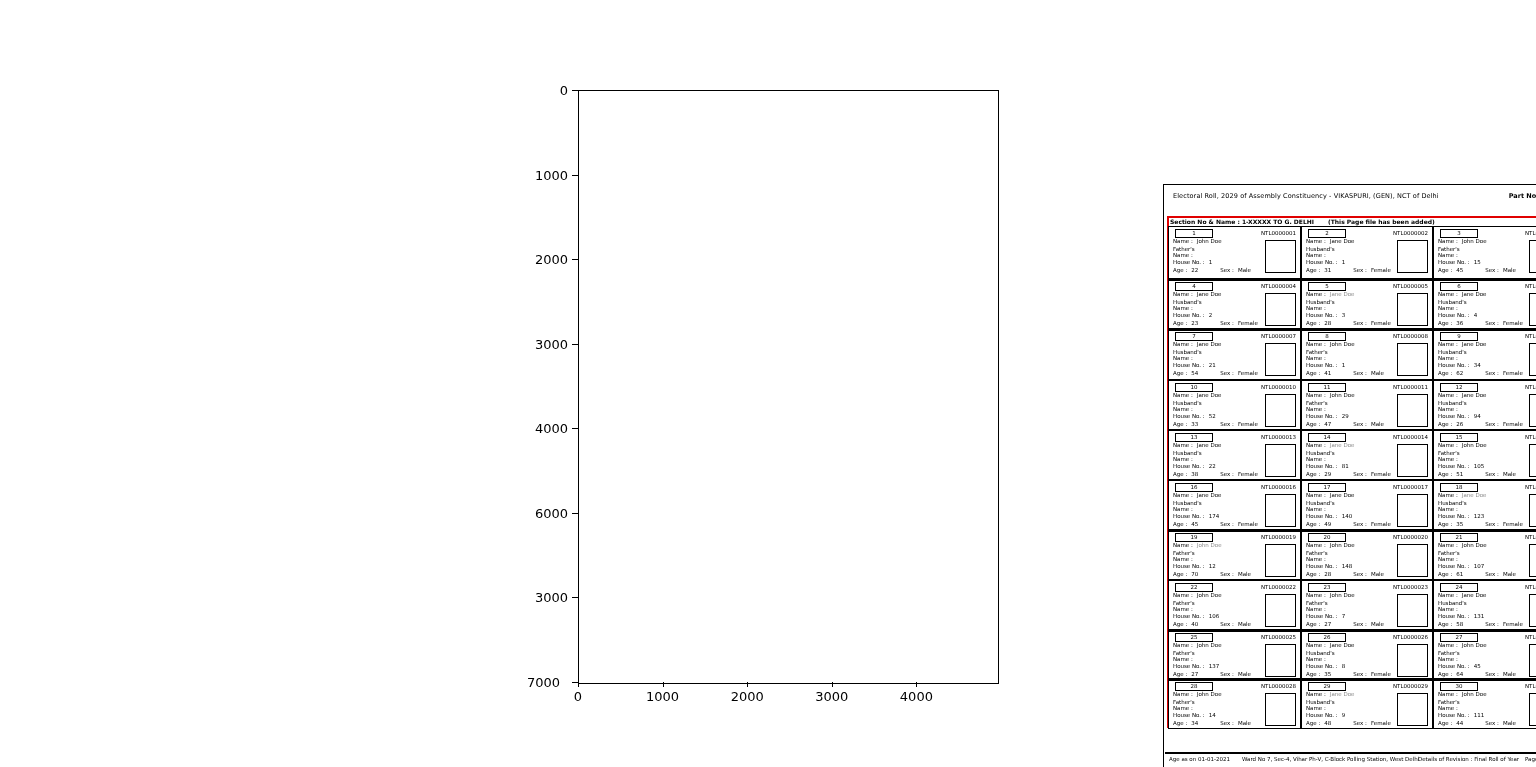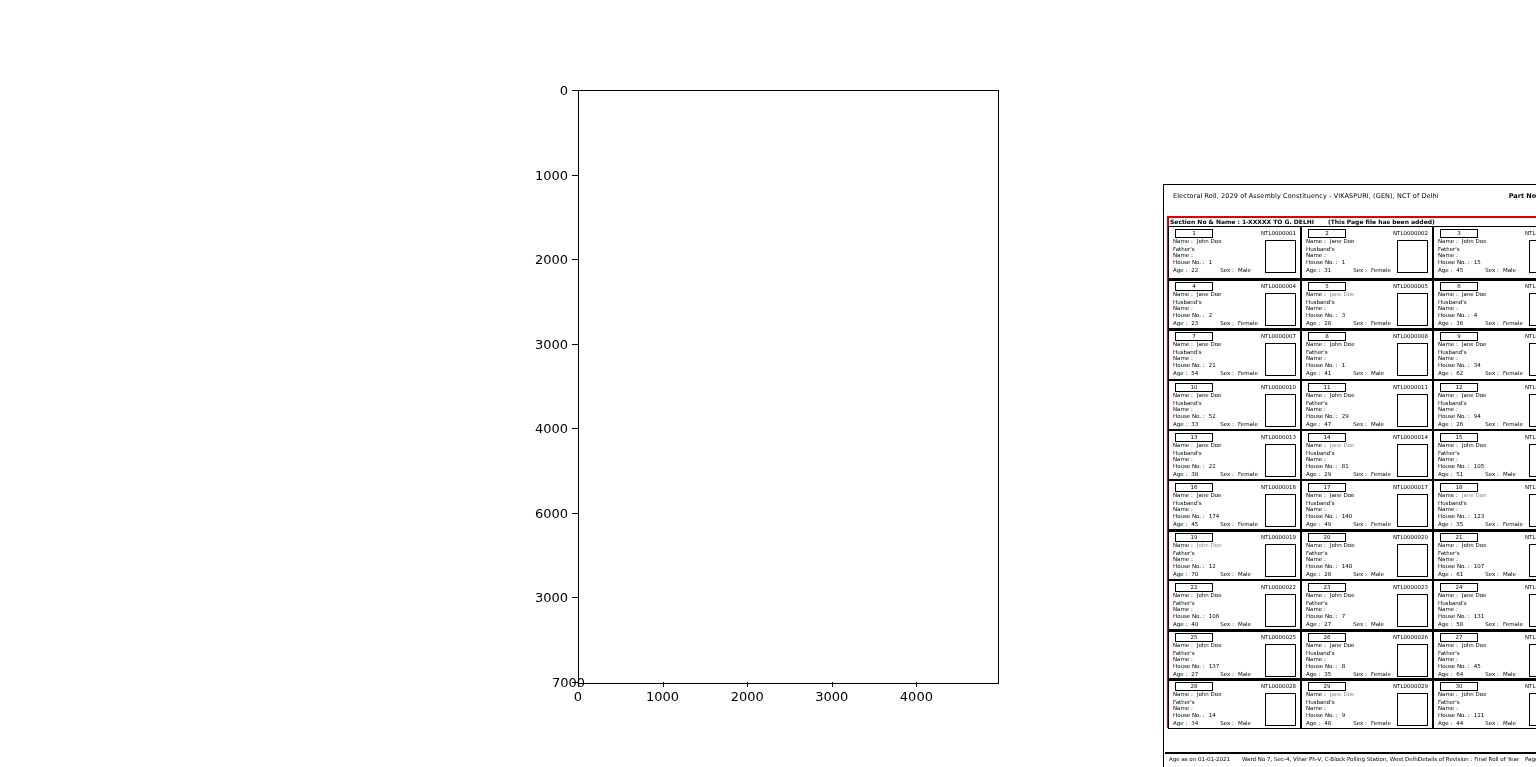--- a/index.html
+++ b/index.html
@@ -583,21 +583,21 @@
     <div class="yticklabel" style="left: 524px; top: 253.143px;">2000</div>
     <div class="ytick" style="left: 572px; top: 343.714px;"></div>
     <div class="yticklabel" style="left: 524px; top: 337.714px;">3000</div>
     <div class="ytick" style="left: 572px; top: 428.286px;"></div>
     <div class="yticklabel" style="left: 524px; top: 422.286px;">4000</div>
     <div class="ytick" style="left: 572px; top: 512.857px;"></div>
     <div class="yticklabel" style="left: 524px; top: 506.857px;">6000</div>
     <div class="ytick" style="left: 572px; top: 597.429px;"></div>
     <div class="yticklabel" style="left: 524px; top: 591.429px;">3000</div>
     <div class="ytick" style="left: 572px; top: 682px;"></div>
-    <div class="yticklabel" style="left: 541px; top: 676px;">7000</div>
+    <div class="yticklabel" style="left: 516px; top: 676px;">7000</div>
     <div class="xtick" style="left: 578px; top: 682px;"></div>
     <div class="xticklabel" style="left: 556px; top: 690px;">0</div>
     <div class="xtick" style="left: 662.6px; top: 682px;"></div>
     <div class="xticklabel" style="left: 640.6px; top: 690px;">1000</div>
     <div class="xtick" style="left: 747.2px; top: 682px;"></div>
     <div class="xticklabel" style="left: 725.2px; top: 690px;">2000</div>
     <div class="xtick" style="left: 831.8px; top: 682px;"></div>
     <div class="xticklabel" style="left: 809.8px; top: 690px;">3000</div>
     <div class="xtick" style="left: 916.4px; top: 682px;"></div>
     <div class="xticklabel" style="left: 894.4px; top: 690px;">4000</div>

